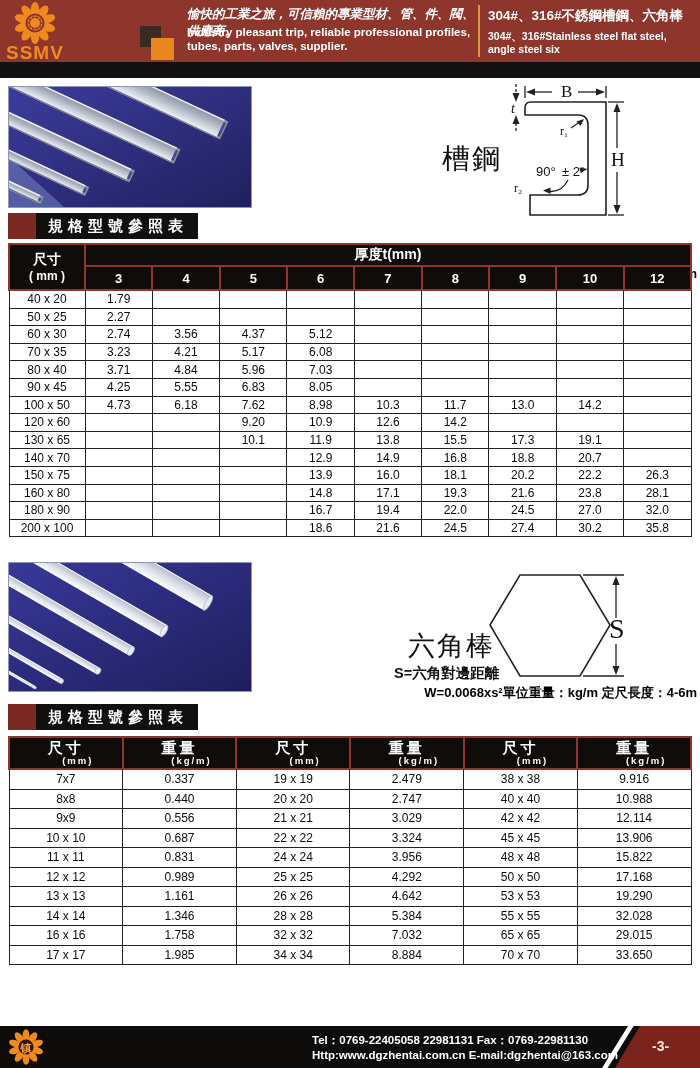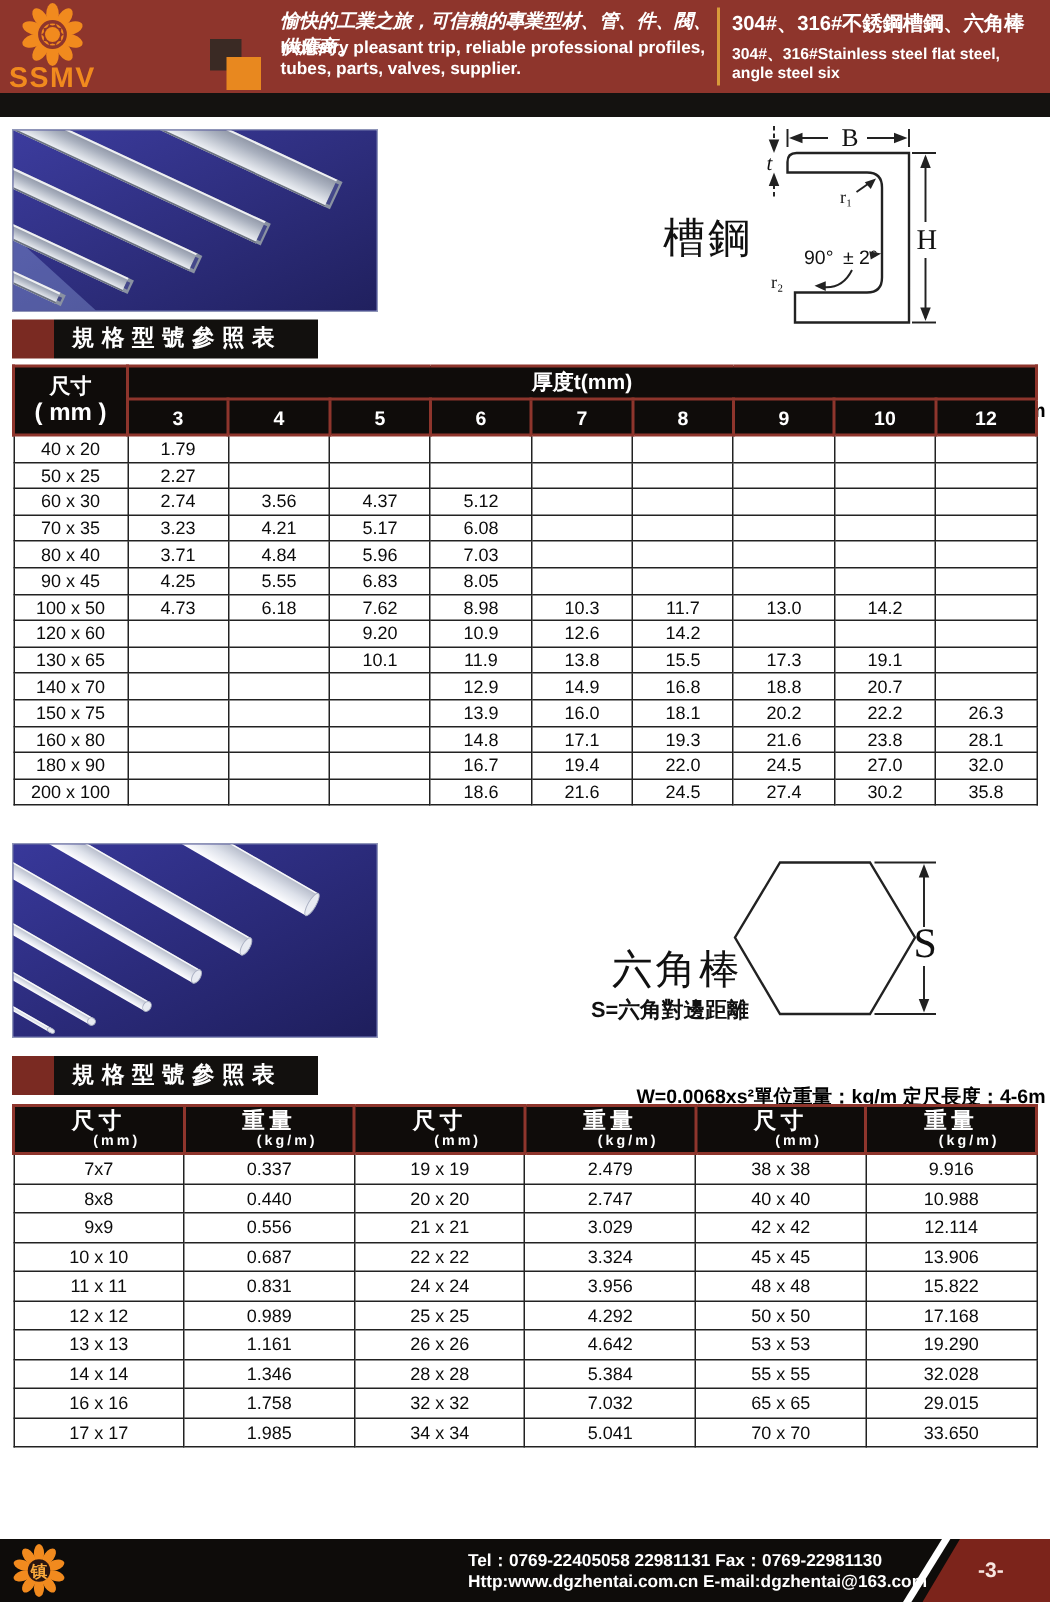--- a/index.html
+++ b/index.html
@@ -39,40 +39,40 @@
   
   .diagram1{position:absolute;left:440px;top:78px;width:260px;height:142px;}
   .diagram1-title{position:absolute;left:442px;top:140px;font-size:28px;color:#111;
                   letter-spacing:2px;font-weight:500;}
   .diagram2{position:absolute;left:390px;top:558px;width:310px;height:142px;}
   .diagram2-title{position:absolute;left:408px;top:628px;font-size:27px;color:#111;
                   letter-spacing:2px;font-weight:500;}
   .diagram2-sub{position:absolute;left:394px;top:664px;font-size:14.5px;font-weight:bold;color:#111;}
   .note{position:absolute;font-size:13px;font-weight:bold;color:#000;text-align:right;}
   .note1{left:380px;top:221px;width:317px;margin-top:44px;}
-  .note2{left:320px;top:722px;width:377px;}
+  .note2{left:320px;top:684px;width:377px;}
 
   
   .sec-heading{position:absolute;left:8px;height:26px;display:flex;align-items:stretch;}
   .h1pos{top:213px;} .h2pos{top:704px;}
   .red-sq{width:28px;background:var(--heading-square-red);}
   .heading-text{background:var(--heading-bar-bg);color:#fff;font-size:15px;font-weight:bold;
-                letter-spacing:5px;padding:0 24px 0 12px;line-height:26px;white-space:nowrap;}
+                letter-spacing:5px;padding:0 10px 0 12px;line-height:26px;white-space:nowrap;}
 
   
   .tbl{position:absolute;left:8px;width:684px;border-collapse:collapse;table-layout:fixed;
        border:1px solid #111;}
   .tbl1{top:243px;} .tbl2{top:736px;}
   .tbl th{background:var(--table-header-bg);color:#fff;border:2px solid var(--table-border-red);
           padding:0;font-weight:bold;}
   .tbl td{border:1px solid #222;padding:0;text-align:center;vertical-align:middle;
           font-size:12px;color:#0c0c0c;background:#fff;}
   .tbl1 td{height:16.6px;}
   .tbl1 .size-th{font-size:14px;}
-  .tbl1 .size-th .mm{font-size:16px;font-weight:bold;}
+  .tbl1 .size-th .mm{font-size:12px;font-weight:bold;}
   .tbl1 .thick-th{font-size:14px;height:20px;}
   .tbl1 thead tr:nth-child(2) th{font-size:13px;height:22px;}
   .tbl2 th{height:30px;}
   .tbl2 th .main{font-size:15px;line-height:16px;letter-spacing:3px;}
   .tbl2 th .sub{font-size:9.5px;font-weight:bold;letter-spacing:2px;line-height:10px;padding-left:24px;}
   .tbl2 td{height:18.5px;}
 
   
   .ftr{position:absolute;left:0;top:1026px;width:700px;height:42px;background:var(--footer-bg);}
   .ftr-logo{position:absolute;left:8px;top:3px;}
@@ -596,21 +596,21 @@
           <td>1.758</td>
           <td>32 x 32</td>
           <td>7.032</td>
           <td>65 x 65</td>
           <td>29.015</td>
         </tr>
         <tr>
           <td>17 x 17</td>
           <td>1.985</td>
           <td>34 x 34</td>
-          <td>5.041</td>
+          <td>8.884</td>
           <td>70 x 70</td>
           <td>33.650</td>
         </tr>
       </tbody>
   </table>
 
   <footer class="ftr">
     <svg class="ftr-logo" width="36" height="36" viewBox="0 0 36 36">
       <g transform="translate(18,18)" fill="#f18a1e">
         <g id="petals2">

